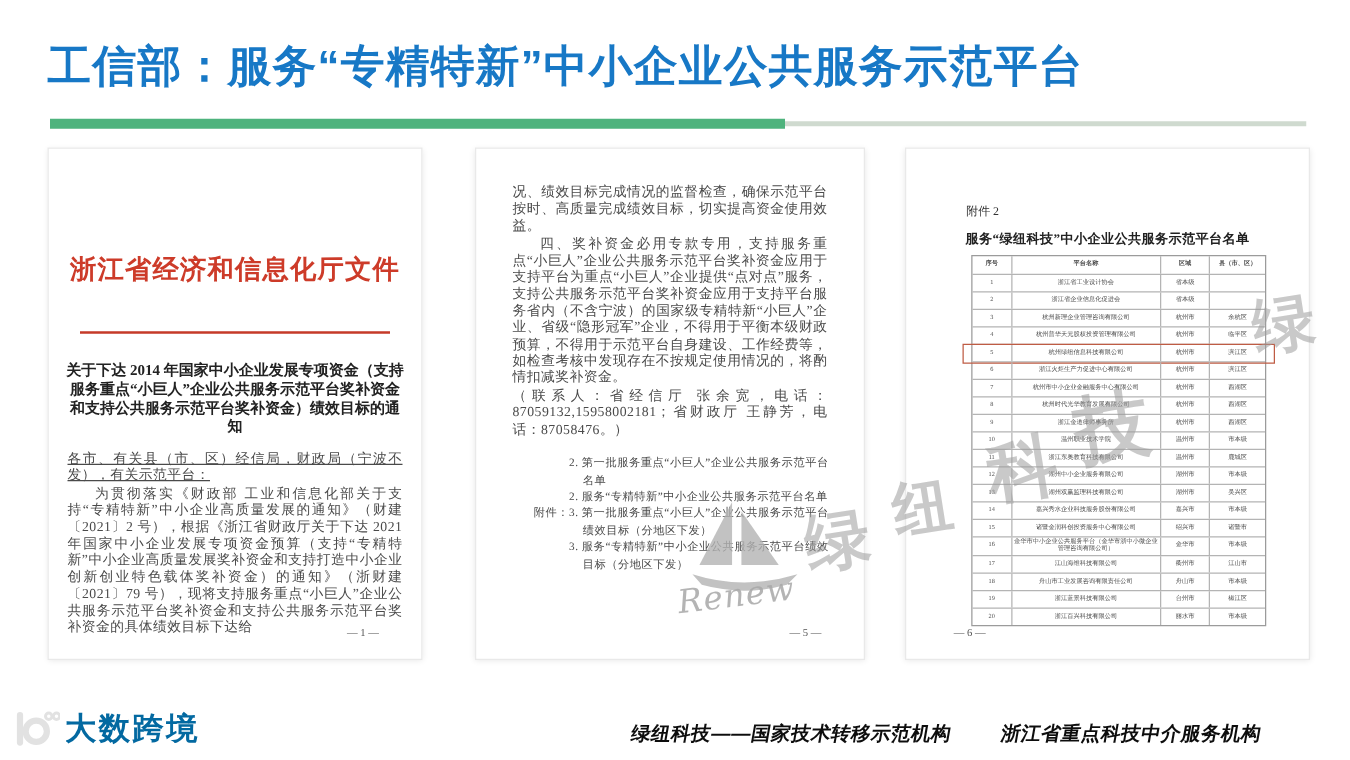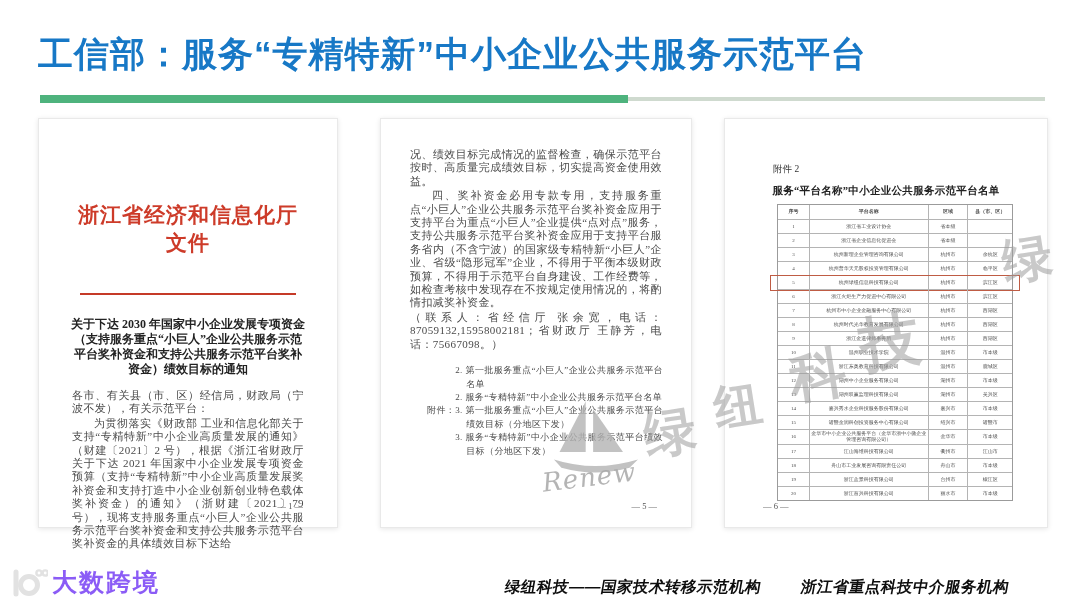--- a/index.html
+++ b/index.html
@@ -10,29 +10,29 @@
   .page-title{position:absolute;left:38px;top:30px;margin:0;font-size:35px;line-height:48px;
     font-weight:bold;color:#1778c6;letter-spacing:1px;font-family:"Liberation Sans",sans-serif;}
   .divider{position:absolute;left:40px;top:94px;width:1005px;height:9px;display:flex;align-items:center;}
   .divider-dark{width:588px;height:8px;background:#4eb37d;}
   .divider-light{flex:1;height:4px;background:#cfdacf;}
 
   
   .doc{position:absolute;top:118px;height:410px;background:#ffffff;border:1px solid #e9e9e9;
     box-shadow:0 1px 5px rgba(0,0,0,0.10);box-sizing:border-box;color:#3a3a3a;
     font-family:"Liberation Serif","DejaVu Serif",serif;}
-  .doc1{left:38px;width:300px;padding:0 32px;}
+  .doc1{left:38px;width:300px;padding:0 14px;}
   .doc2{left:380px;width:312px;padding:28px 28px 0 28px;}
   .doc3{left:724px;width:324px;padding:0;}
 
   .red-title{margin-top:82px;text-align:center;font-size:21px;font-weight:bold;color:#cd3b29;letter-spacing:1px;}
   .red-rule{margin:36px auto 0 auto;width:92%;border-top:2px solid #c53a28;}
   .doc1-heading{margin-top:22px;text-align:center;font-size:12px;line-height:15px;font-weight:bold;color:#222;}
   .doc-body{font-size:11px;line-height:13.4px;letter-spacing:0.4px;text-align:justify;color:#4a4a4a;margin:1px;}
-  .doc1-salutation{margin-top:12px;}
+  .doc1-salutation{margin-top:12px;text-decoration:underline;}
   .indent{text-indent:2em;}
   .pagenum{position:absolute;bottom:16px;font-size:8.5px;color:#555;font-family:"Liberation Serif",serif;}
   .pagenum.right{right:34px;}
   .pagenum.left6{left:38px;}
 
   .attachments{display:flex;margin-top:13px;font-size:9px;line-height:13.4px;letter-spacing:0.4px;color:#4a4a4a;align-items:center;}
   .att-label{white-space:nowrap;padding-left:2em;}
   .att-items{flex:1;}
   .att-item{padding-left:11px;text-indent:-11px;text-align:justify;}
 
@@ -62,67 +62,67 @@
   .wm-niu{left:714px;top:374px;font-size:48px;}
   .wm-ke{left:790px;top:338px;font-size:56px;}
   .wm-ji{left:860px;top:302px;font-size:60px;}
   .wm-edge{left:1002px;top:226px;font-size:50px;}
   .wm-boat{position:absolute;left:548px;top:396px;opacity:0.8;}
   .wm-renew{position:absolute;left:542px;top:462px;font-family:"DejaVu Serif",serif;font-style:italic;
     font-size:26px;color:#a8a8a8;opacity:0.85;transform:rotate(-7deg);letter-spacing:1px;}
 
   
   .footer-logo{position:absolute;left:8px;top:566px;display:flex;align-items:center;gap:4px;color:#e2e2e2;}
-  .footer-logo .logo-text{font-size:25px;font-weight:bold;letter-spacing:2px;color:#8b5cf6;}
+  .footer-logo .logo-text{font-size:25px;font-weight:bold;letter-spacing:2px;color:#0369a1;}
   .credentials{position:absolute;left:505px;top:577px;display:flex;gap:40px;
     font-size:15.5px;font-weight:bold;color:#0d0d0d;transform:skewX(-10deg);letter-spacing:0.5px;}
 </style>
 </head>
 <body>
 
 <div class="slide">
 
   <h1 class="page-title">工信部：服务“专精特新”中小企业公共服务示范平台</h1>
   <div class="divider">
     <div class="divider-dark"></div>
     <div class="divider-light"></div>
   </div>
 
   <section class="doc doc1">
     <div class="red-title">浙江省经济和信息化厅文件</div>
     <div class="red-rule"></div>
-    <div class="doc1-heading">关于下达 2030 年国家中小企业发展专项资金（支持服务重点“小巨人”企业公共服务示范平台奖补资金和支持公共服务示范平台奖补资金）绩效目标的通知</div>
+    <div class="doc1-heading">关于下达 2014 年国家中小企业发展专项资金（支持服务重点“小巨人”企业公共服务示范平台奖补资金和支持公共服务示范平台奖补资金）绩效目标的通知</div>
     <p class="doc-body doc1-salutation">各市、有关县（市、区）经信局，财政局（宁波不发），有关示范平台：</p>
     <p class="doc-body indent">为贯彻落实《财政部 工业和信息化部关于支持“专精特新”中小企业高质量发展的通知》（财建〔2021〕2 号），根据《浙江省财政厅关于下达 2021 年国家中小企业发展专项资金预算（支持“专精特新”中小企业高质量发展奖补资金和支持打造中小企业创新创业特色载体奖补资金）的通知》（浙财建〔2021〕79 号），现将支持服务重点“小巨人”企业公共服务示范平台奖补资金和支持公共服务示范平台奖补资金的具体绩效目标下达给</p>
     <div class="pagenum right">— 1 —</div>
   </section>
 
   <section class="doc doc2">
     <p class="doc-body">况、绩效目标完成情况的监督检查，确保示范平台按时、高质量完成绩效目标，切实提高资金使用效益。</p>
     <p class="doc-body indent">四、奖补资金必用专款专用，支持服务重点“小巨人”企业公共服务示范平台奖补资金应用于支持平台为重点“小巨人”企业提供“点对点”服务，支持公共服务示范平台奖补资金应用于支持平台服务省内（不含宁波）的国家级专精特新“小巨人”企业、省级“隐形冠军”企业，不得用于平衡本级财政预算，不得用于示范平台自身建设、工作经费等，如检查考核中发现存在不按规定使用情况的，将酌情扣减奖补资金。</p>
-    <p class="doc-body">（联系人：省经信厅 张余宽，电话：87059132,15958002181；省财政厅 王静芳，电话：75667098。）</p>
+    <p class="doc-body">（联系人：省经信厅 张余宽，电话：87059132,15958002181；省财政厅 王静芳，电话：87058476。）</p>
     <div class="attachments">
       <span class="att-label">附件：</span>
       <div class="att-items">
 
           <div class="att-item">2. 第一批服务重点“小巨人”企业公共服务示范平台名单</div>
 
           <div class="att-item">2. 服务“专精特新”中小企业公共服务示范平台名单</div>
 
           <div class="att-item">3. 第一批服务重点“小巨人”企业公共服务示范平台绩效目标（分地区下发）</div>
 
           <div class="att-item">3. 服务“专精特新”中小企业公共服务示范平台绩效目标（分地区下发）</div>
         </div>
     </div>
     <div class="pagenum right">— 5 —</div>
   </section>
 
   <section class="doc doc3">
     <div class="att2-label">附件 2</div>
-    <div class="table-title">服务“平台名称”中小企业公共服务示范平台名单</div>
+    <div class="table-title">服务“绿纽科技”中小企业公共服务示范平台名单</div>
     <div class="ptable">
       <div class="trow head">
         <div class="c c1">序号</div>
         <div class="c c2">平台名称</div>
         <div class="c c3">区域</div>
         <div class="c c4">县（市、区）</div>
       </div>
       <div>
 
           <div class="trow">

